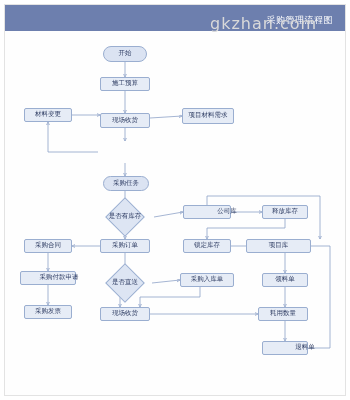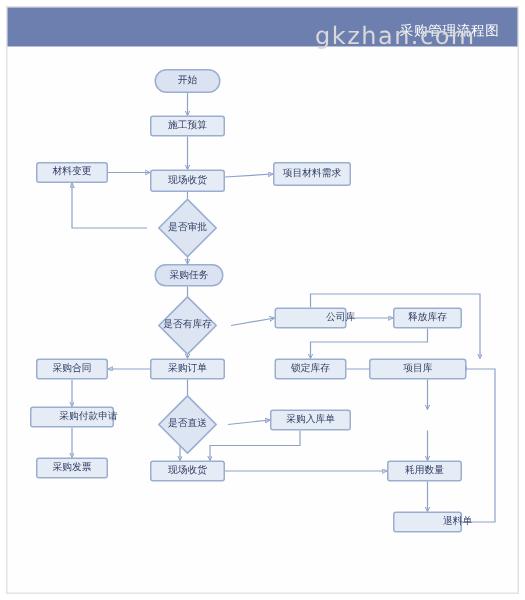--- a/index.html
+++ b/index.html
@@ -184,24 +184,20 @@
   </div>
 
   <div class="node" style="left:100px;top:113px;width:50px;height:15px;">
     <span>现场收货</span>
   </div>
 
   <div class="node" style="left:182px;top:108px;width:52px;height:16px;">
     <span>项目材料需求</span>
   </div>
 
-  <div class="node diamond-wrap" style="left:98px;top:141px;width:54px;height:22px;">
-    <span class="dm"></span>
-    <span class="dm-label">是否审批</span>
-  </div>
 
   <div class="node round" style="left:103px;top:176px;width:46px;height:15px;">
     <span>采购任务</span>
   </div>
 
   <div class="node diamond-wrap" style="left:96px;top:206px;width:58px;height:22px;">
     <span class="dm"></span>
     <span class="dm-label">是否有库存</span>
   </div>
 
@@ -235,20 +231,23 @@
 
   <div class="node diamond-wrap" style="left:98px;top:272px;width:54px;height:22px;">
     <span class="dm"></span>
     <span class="dm-label">是否直送</span>
   </div>
 
   <div class="node" style="left:180px;top:273px;width:54px;height:14px;">
     <span>采购入库单</span>
   </div>
 
+  <div class="node" style="left:262px;top:273px;width:46px;height:14px;">
+    <span>领料单</span>
+  </div>
 
   <div class="node" style="left:24px;top:305px;width:48px;height:14px;">
     <span>采购发票</span>
   </div>
 
   <div class="node" style="left:100px;top:307px;width:50px;height:14px;">
     <span>现场收货</span>
   </div>
 
   <div class="node" style="left:258px;top:307px;width:50px;height:14px;">

